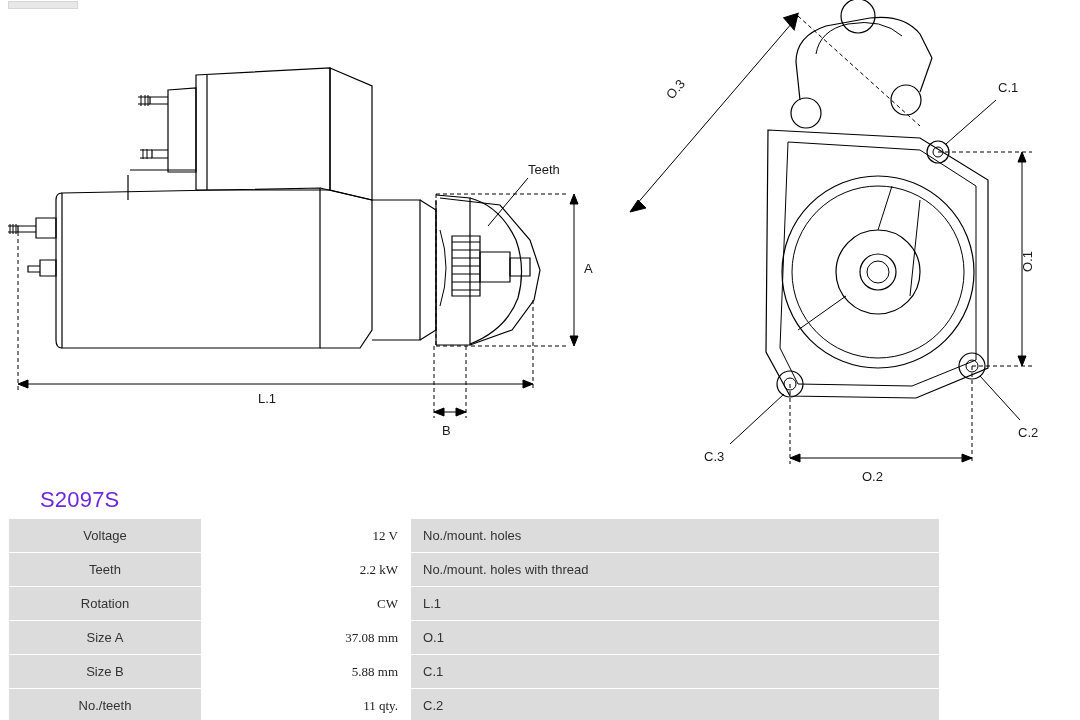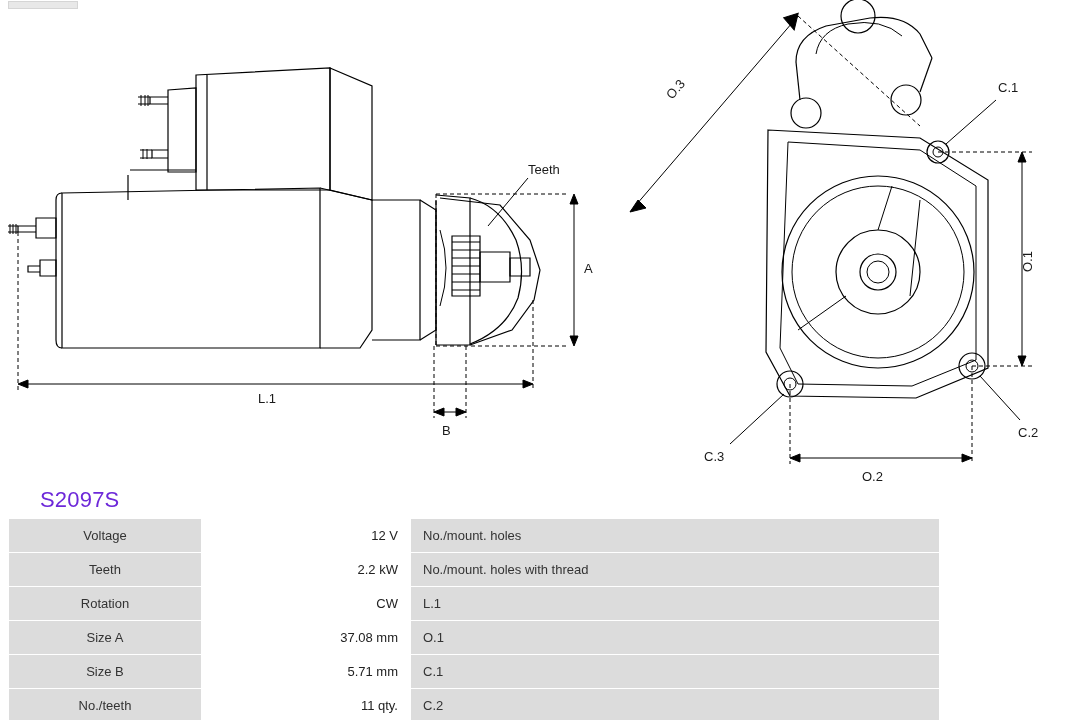--- a/index.html
+++ b/index.html
@@ -91,20 +91,21 @@
   }
   table.spec td.label {
     text-align: center;
     width: 168px;
   }
   table.spec td.value {
     text-align: right;
     background: #ffffff;
     width: 184px;
     color: #222222;
+    font-family: Liberation Serif, serif;
   }
   table.spec td.label2 {
     text-align: left;
     width: 504px;
   }
   table.spec td.value2 {
     text-align: right;
     background: #ffffff;
     width: 208px;
     color: #222222;
@@ -311,21 +312,21 @@
           <td class="value2">193.00 mm</td>
         </tr>
         <tr>
           <td class="label">Size A</td>
           <td class="value">37.08 mm</td>
           <td class="label2">O.1</td>
           <td class="value2">110.00 mm</td>
         </tr>
         <tr>
           <td class="label">Size B</td>
-          <td class="value">5.71 mm</td>
+          <td class="value">5.88 mm</td>
           <td class="label2">C.1</td>
           <td class="value2">10.50 mm</td>
         </tr>
         <tr>
           <td class="label">No./teeth</td>
           <td class="value">11 qty.</td>
           <td class="label2">C.2</td>
           <td class="value2">10.50 mm</td>
         </tr>
       </tbody>

